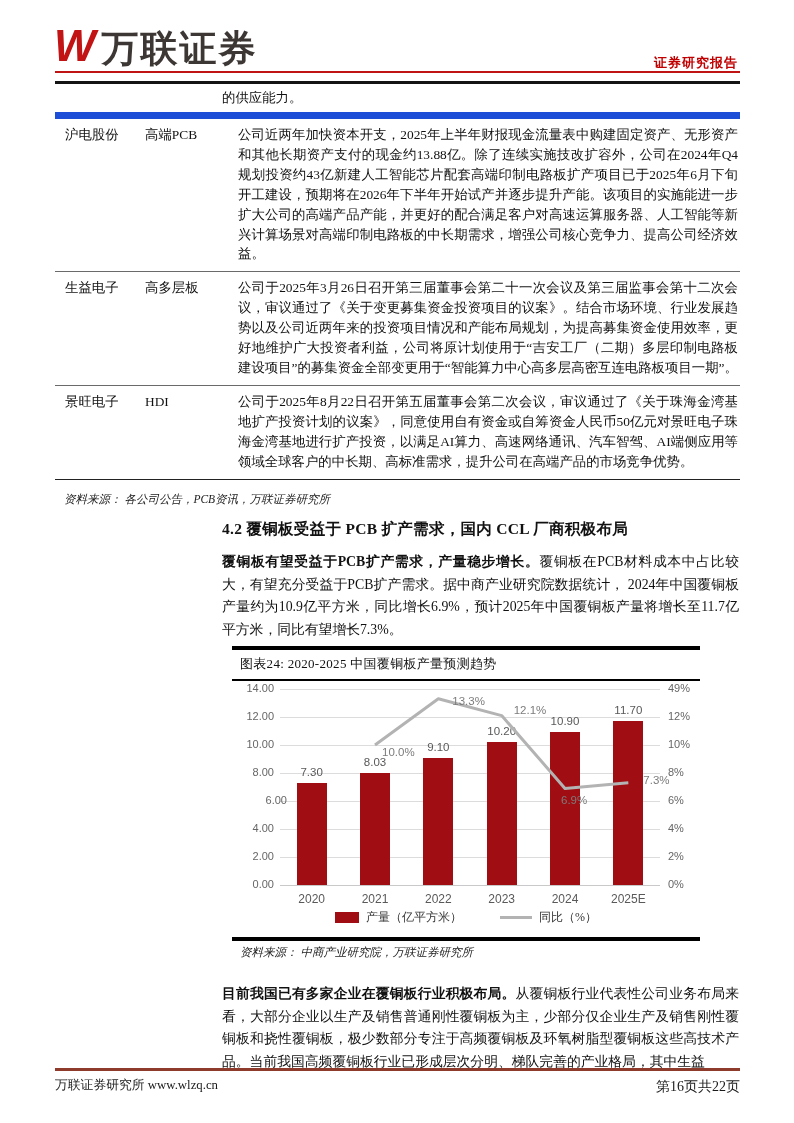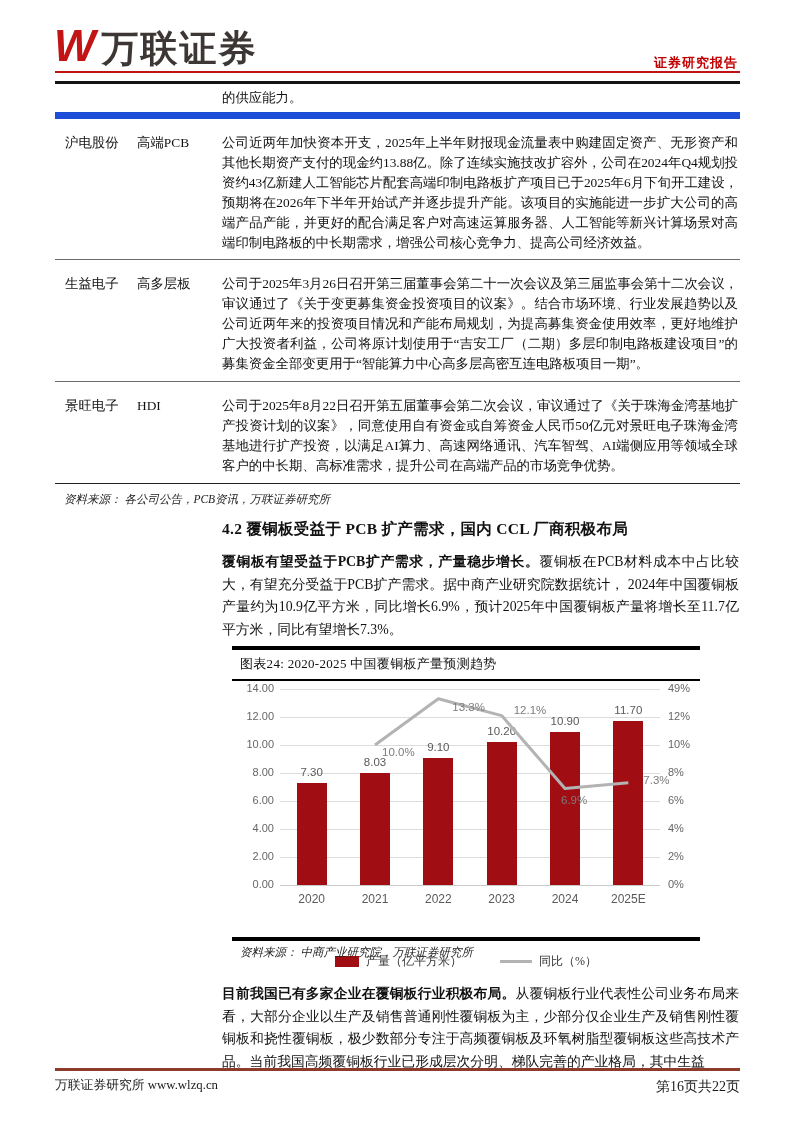--- a/index.html
+++ b/index.html
@@ -9,21 +9,21 @@
   .logo{position:absolute;left:54px;top:24px;display:flex;align-items:baseline;
         font-family:"Liberation Sans","DejaVu Sans",sans-serif;}
   .logo .w{color:#C21414;font-size:44px;font-weight:900;font-style:italic;line-height:44px;letter-spacing:-2px;margin-right:8px;}
   .logo .name{color:#3C3734;font-size:37px;font-weight:800;line-height:40px;letter-spacing:2px;}
   .report-type{position:absolute;right:56px;top:54px;color:#C00000;font-size:13px;font-weight:700;letter-spacing:1px;}
   .rule-red{position:absolute;left:55px;right:54px;top:71px;height:2px;background:#C01414;}
   .rule-black{position:absolute;left:55px;right:54px;top:81px;height:3px;background:#141414;}
   
   .tbl{position:absolute;left:55px;top:85px;width:685px;font-size:13.4px;}
   .tbl .cont-row{padding:3px 0 4px 167px;line-height:20px;border-bottom:7px solid #1d4ed8;}
-  .trow{display:grid;grid-template-columns:82px 85px 1fr;column-gap:0;border-bottom:1px solid #6a6a6a;padding:6px 0 7px 0;margin-top:8px;}
+  .trow{display:grid;grid-template-columns:82px 85px 1fr;column-gap:8px;border-bottom:1px solid #6a6a6a;padding:6px 0 7px 0;}
   .trow:last-of-type{border-bottom:1.6px solid #222;}
   .trow .c1{padding-left:10px;line-height:20px;}
   .trow .c2{line-height:20px;}
   .trow .c3{line-height:19.9px;text-align:justify;padding-right:2px;}
   .tbl-source{position:absolute;left:64px;top:492px;font-size:11.5px;font-style:italic;color:#222;}
   
   .heading{position:absolute;left:222px;top:519px;width:520px;font-size:15.5px;font-weight:700;letter-spacing:.3px;}
   .para{position:absolute;left:222px;width:517px;font-size:13.8px;line-height:22.6px;text-align:justify;}
   .para1{top:551px;}
   .para2{top:983px;}
@@ -41,21 +41,21 @@
   .ytick-r{position:absolute;font-size:11px;color:#666;font-family:"Liberation Sans","DejaVu Sans",sans-serif;}
   .bar{position:absolute;bottom:0;background:#A00D12;}
   .bar-label{position:absolute;font-size:11.5px;color:#595959;white-space:nowrap;
              font-family:"Liberation Sans","DejaVu Sans",sans-serif;transform:translateX(-50%);}
   .line-label{position:absolute;font-size:11.5px;color:#7c7c7c;white-space:nowrap;
               font-family:"Liberation Sans","DejaVu Sans",sans-serif;}
   .xlabel{position:absolute;font-size:12px;color:#595959;transform:translateX(-50%);
           font-family:"Liberation Sans","DejaVu Sans",sans-serif;}
   .legend{position:absolute;left:0;width:100%;top:228px;display:flex;justify-content:center;gap:38px;
           font-size:12px;color:#333;}
-  .legend .item{display:flex;align-items:center;gap:7px;margin-top:44px;}
+  .legend .item{display:flex;align-items:center;gap:7px;}
   .legend .swatch-bar{width:24px;height:11px;background:#A00D12;}
   .legend .swatch-line{width:32px;height:3px;background:#B3B3B3;}
   .fig-bottombar{border-top:0;height:0;border-bottom:4px solid #000;}
   .fig-source{position:absolute;left:240px;top:945px;font-size:11.5px;font-style:italic;color:#222;}
   
   .footer-rule{position:absolute;left:55px;right:54px;top:1068px;height:2.5px;background:#8E3B2B;}
   .footer-left{position:absolute;left:55px;top:1077px;font-size:12.8px;color:#1a1a1a;}
   .footer-right{position:absolute;right:54px;top:1078px;font-size:14px;color:#1a1a1a;}
 </style>
 </head>
@@ -115,30 +115,30 @@
           <div class="bar" style="left: 206.667px; width: 30px; height: 142.8px; background: rgb(160, 13, 18);"></div>
           <div class="bar-label" style="left: 221.667px; top: 36.2px;">10.20</div>
           <div class="bar" style="left: 270px; width: 30px; height: 152.6px; background: rgb(160, 13, 18);"></div>
           <div class="bar-label" style="left: 285px; top: 26.4px;">10.90</div>
           <div class="bar" style="left: 333.333px; width: 30px; height: 163.8px; background: rgb(160, 13, 18);"></div>
           <div class="bar-label" style="left: 348.333px; top: 15.2px;">11.70</div>
           <svg width="380" height="196" style="position: absolute; left: 0px; top: 0px; overflow: visible;">
             <polyline points="95,56 158.33333333333334,9.799999999999986 221.66666666666666,26.600000000000016 285,99.39999999999999 348.33333333333337,93.8" fill="none" stroke="#B3B3B3" stroke-width="3" stroke-linejoin="round"></polyline>
           </svg>
           <div class="line-label" style="left: 102px; top: 57px;">10.0%</div>
-          <div class="line-label" style="left: 172.333px; top: 12px;">13.3%</div>
+          <div class="line-label" style="left: 172.333px; top: 6px;">13.3%</div>
           <div class="line-label" style="left: 233.667px; top: 14.6px;">12.1%</div>
           <div class="line-label" style="left: 281px; top: 105.4px;">6.9%</div>
           <div class="line-label" style="left: 363.333px; top: 84.8px;">7.3%</div>
         </div>
       <div id="yticks-l">
           <div class="ytick-l" style="left: 0px; top: 197px;">0.00</div>
           <div class="ytick-l" style="left: 0px; top: 169px;">2.00</div>
           <div class="ytick-l" style="left: 0px; top: 141px;">4.00</div>
-          <div class="ytick-l" style="left: 0px; top: 113px;">6.00</div>
+          <div class="ytick-l" style="left: 13px; top: 113px;">6.00</div>
           <div class="ytick-l" style="left: 0px; top: 85px;">8.00</div>
           <div class="ytick-l" style="left: 0px; top: 57px;">10.00</div>
           <div class="ytick-l" style="left: 0px; top: 29px;">12.00</div>
           <div class="ytick-l" style="left: 0px; top: 1px;">14.00</div>
         </div>
       <div id="yticks-r">
           <div class="ytick-r" style="left: 436px; top: 197px;">0%</div>
           <div class="ytick-r" style="left: 436px; top: 169px;">2%</div>
           <div class="ytick-r" style="left: 436px; top: 141px;">4%</div>
           <div class="ytick-r" style="left: 436px; top: 113px;">6%</div>

